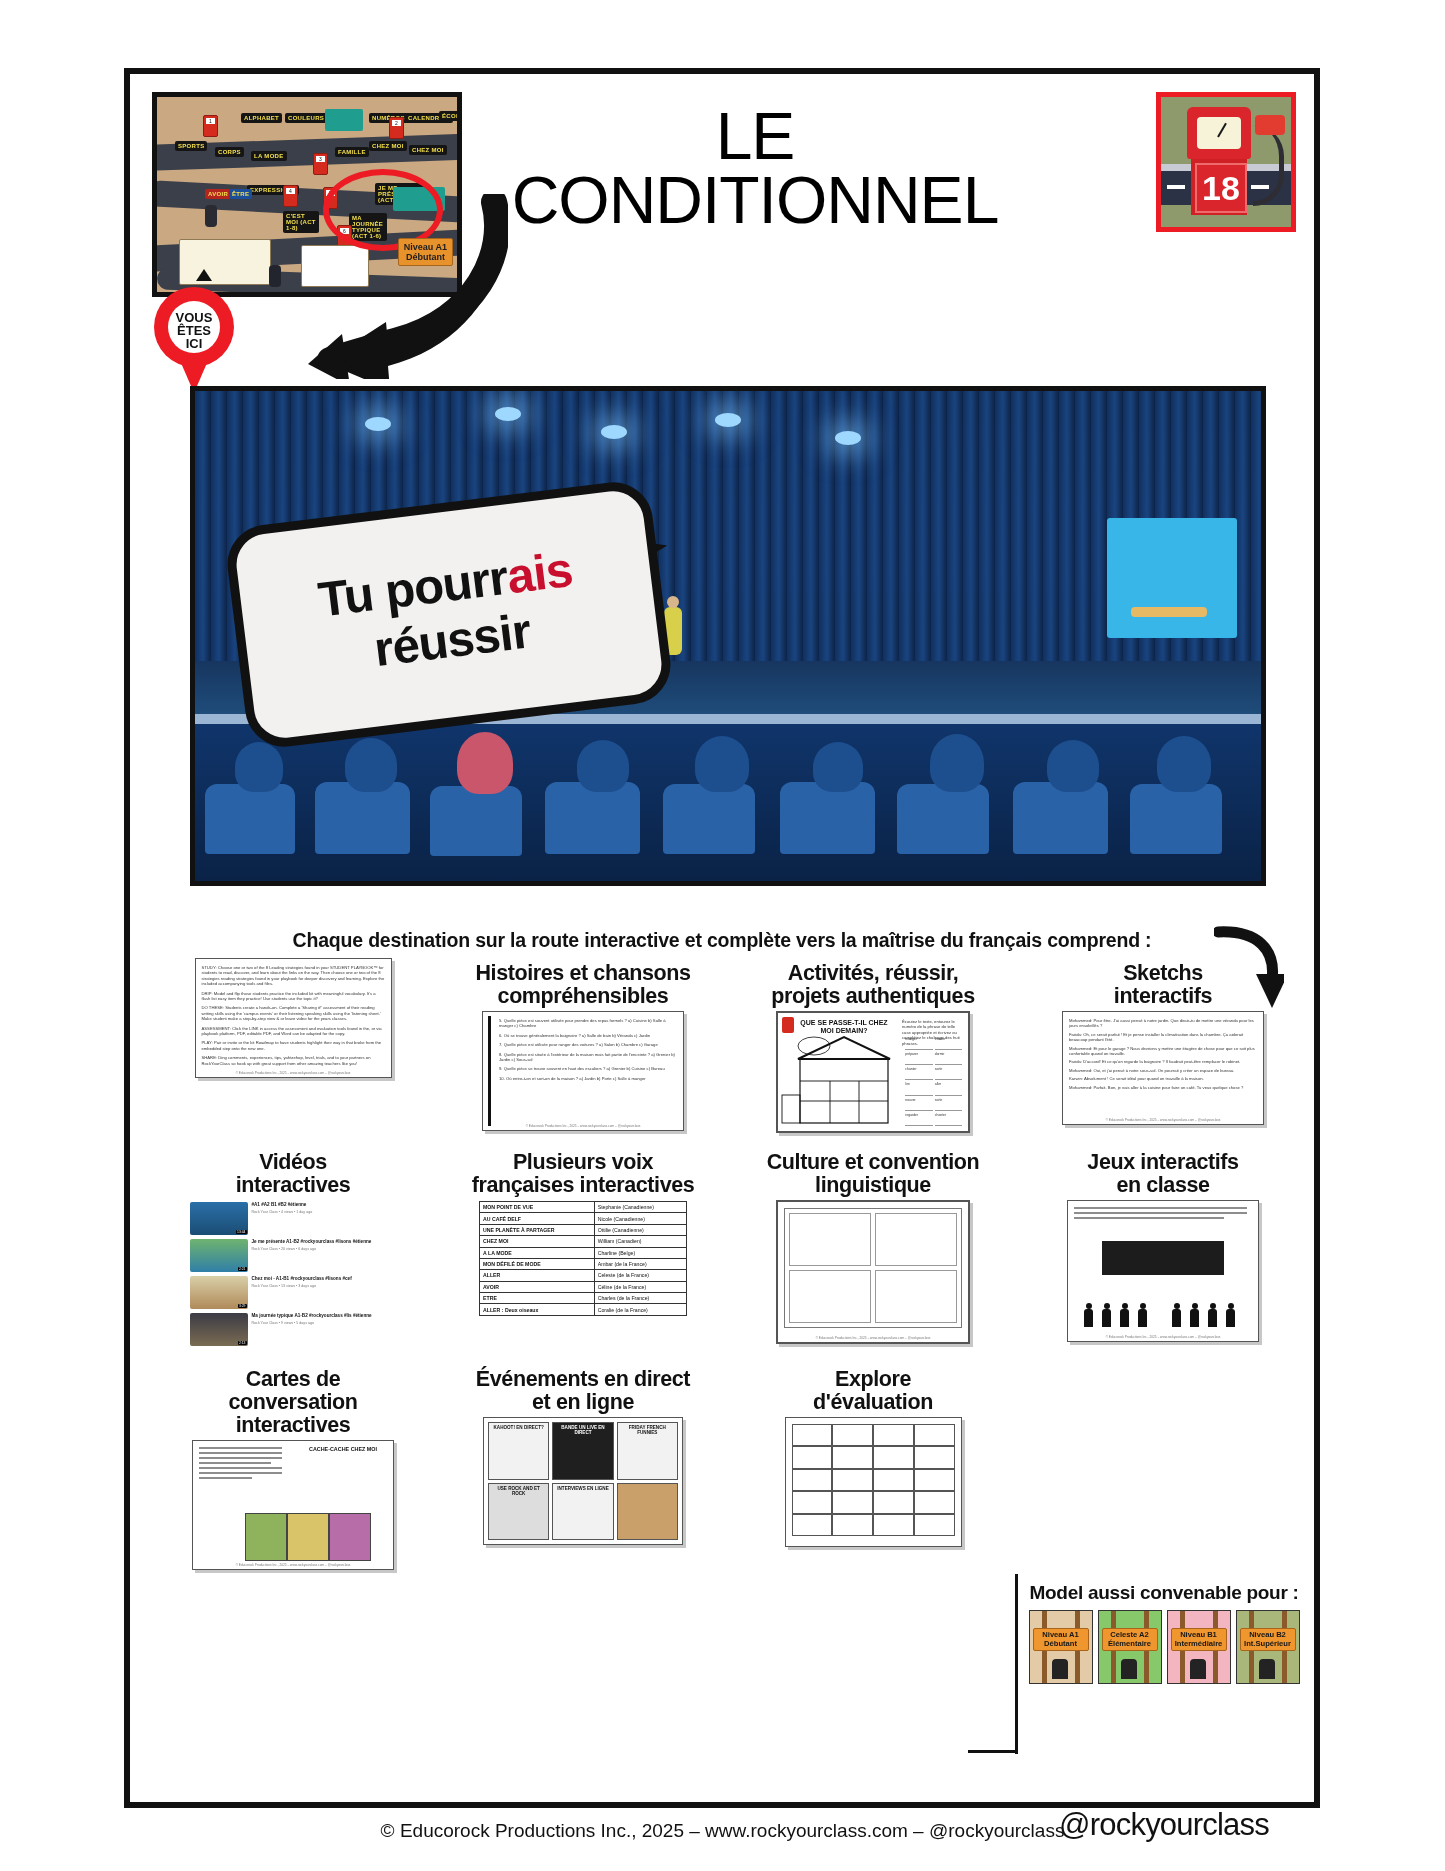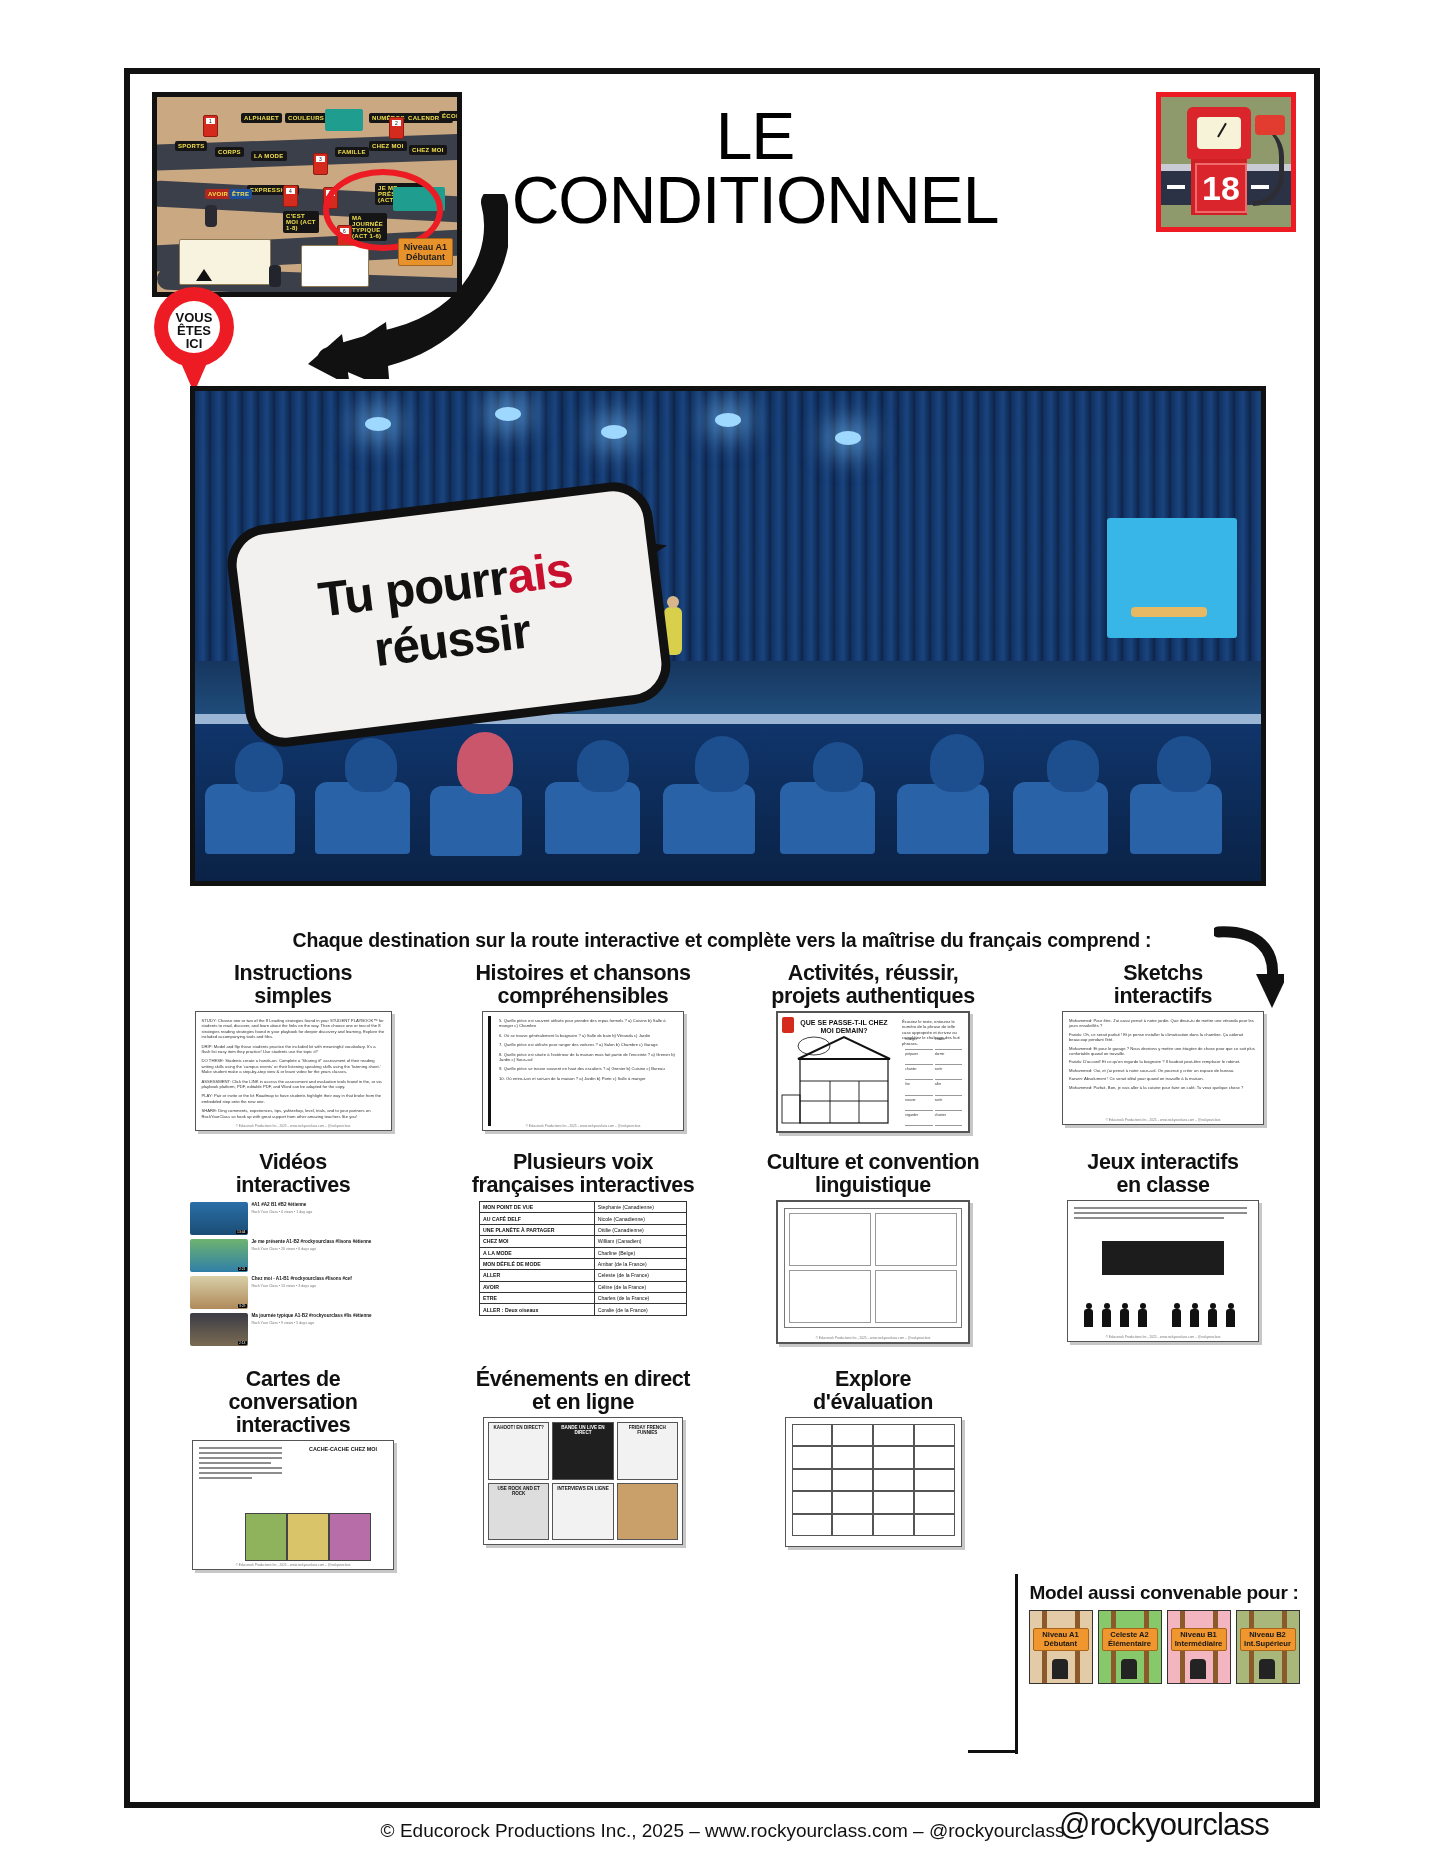--- a/index.html
+++ b/index.html
@@ -280,24 +280,20 @@
   <svg class="curvearrow" viewBox="0 0 70 85">
     <path d="M4 6 C44 4 62 24 58 54" stroke="#111" stroke-width="11" fill="none" stroke-linecap="round"></path>
     <polygon points="42,48 74,48 58,82" fill="#111"></polygon>
   </svg>
 
   <div class="grid">
 
     <div class="grow">
 
       <div class="cell">
-        <h3>
-          <span>Instructions</span><br>
-          <span>simples</span>
-        </h3>
         <div class="thumb" style="width:195px;height:118px;">
           <div class="lines">
             <div class="tiny" style="margin-bottom:4px;">STUDY: Choose one or two of the 8 Leading strategies found in your STUDENT PLAYBOOK™ for students to read, discover, and learn about the links on the way. Then choose one or two of the 8 strategies reading strategies found in your playbook for deeper discovery and learning. Explore the included accompanying tools and files.</div>
             <div class="tiny" style="margin-bottom:4px;">DRIP: Model and flip those students practice the included kit with meaningful vocabulary. It's a flash list easy item they practice! Use students use the topic it?</div>
             <div class="tiny" style="margin-bottom:4px;">DO THESE: Students create a hands-on. Complete a 'Sharing it!' assessment of their reading writing skills using the 'campus events' or their listening speaking skills using the 'listening sheet.' Make student make a step-by-step view &amp; or leave video for the years classes.</div>
             <div class="tiny" style="margin-bottom:4px;">ASSESSMENT: Click the LINK in access the assessment and evaluation tools found in the, or via playbook platform, PDF, editable PDF, and Word can be adapted for the copy.</div>
             <div class="tiny" style="margin-bottom:4px;">PLAY: Pair or invite or the kit Roadmap to have students highlight their way in that broke from the embedded step onto the new one.</div>
             <div class="tiny">SHARE: Ding comments, experiences, tips, yahtzehop, level, trials, and to your partners on RockYourClass so hook up with great support from other amazing teachers like you!</div>
           </div>
           <div class="foot-tiny">© Educorock Productions Inc., 2025 – www.rockyourclass.com – @rockyourclass</div>

